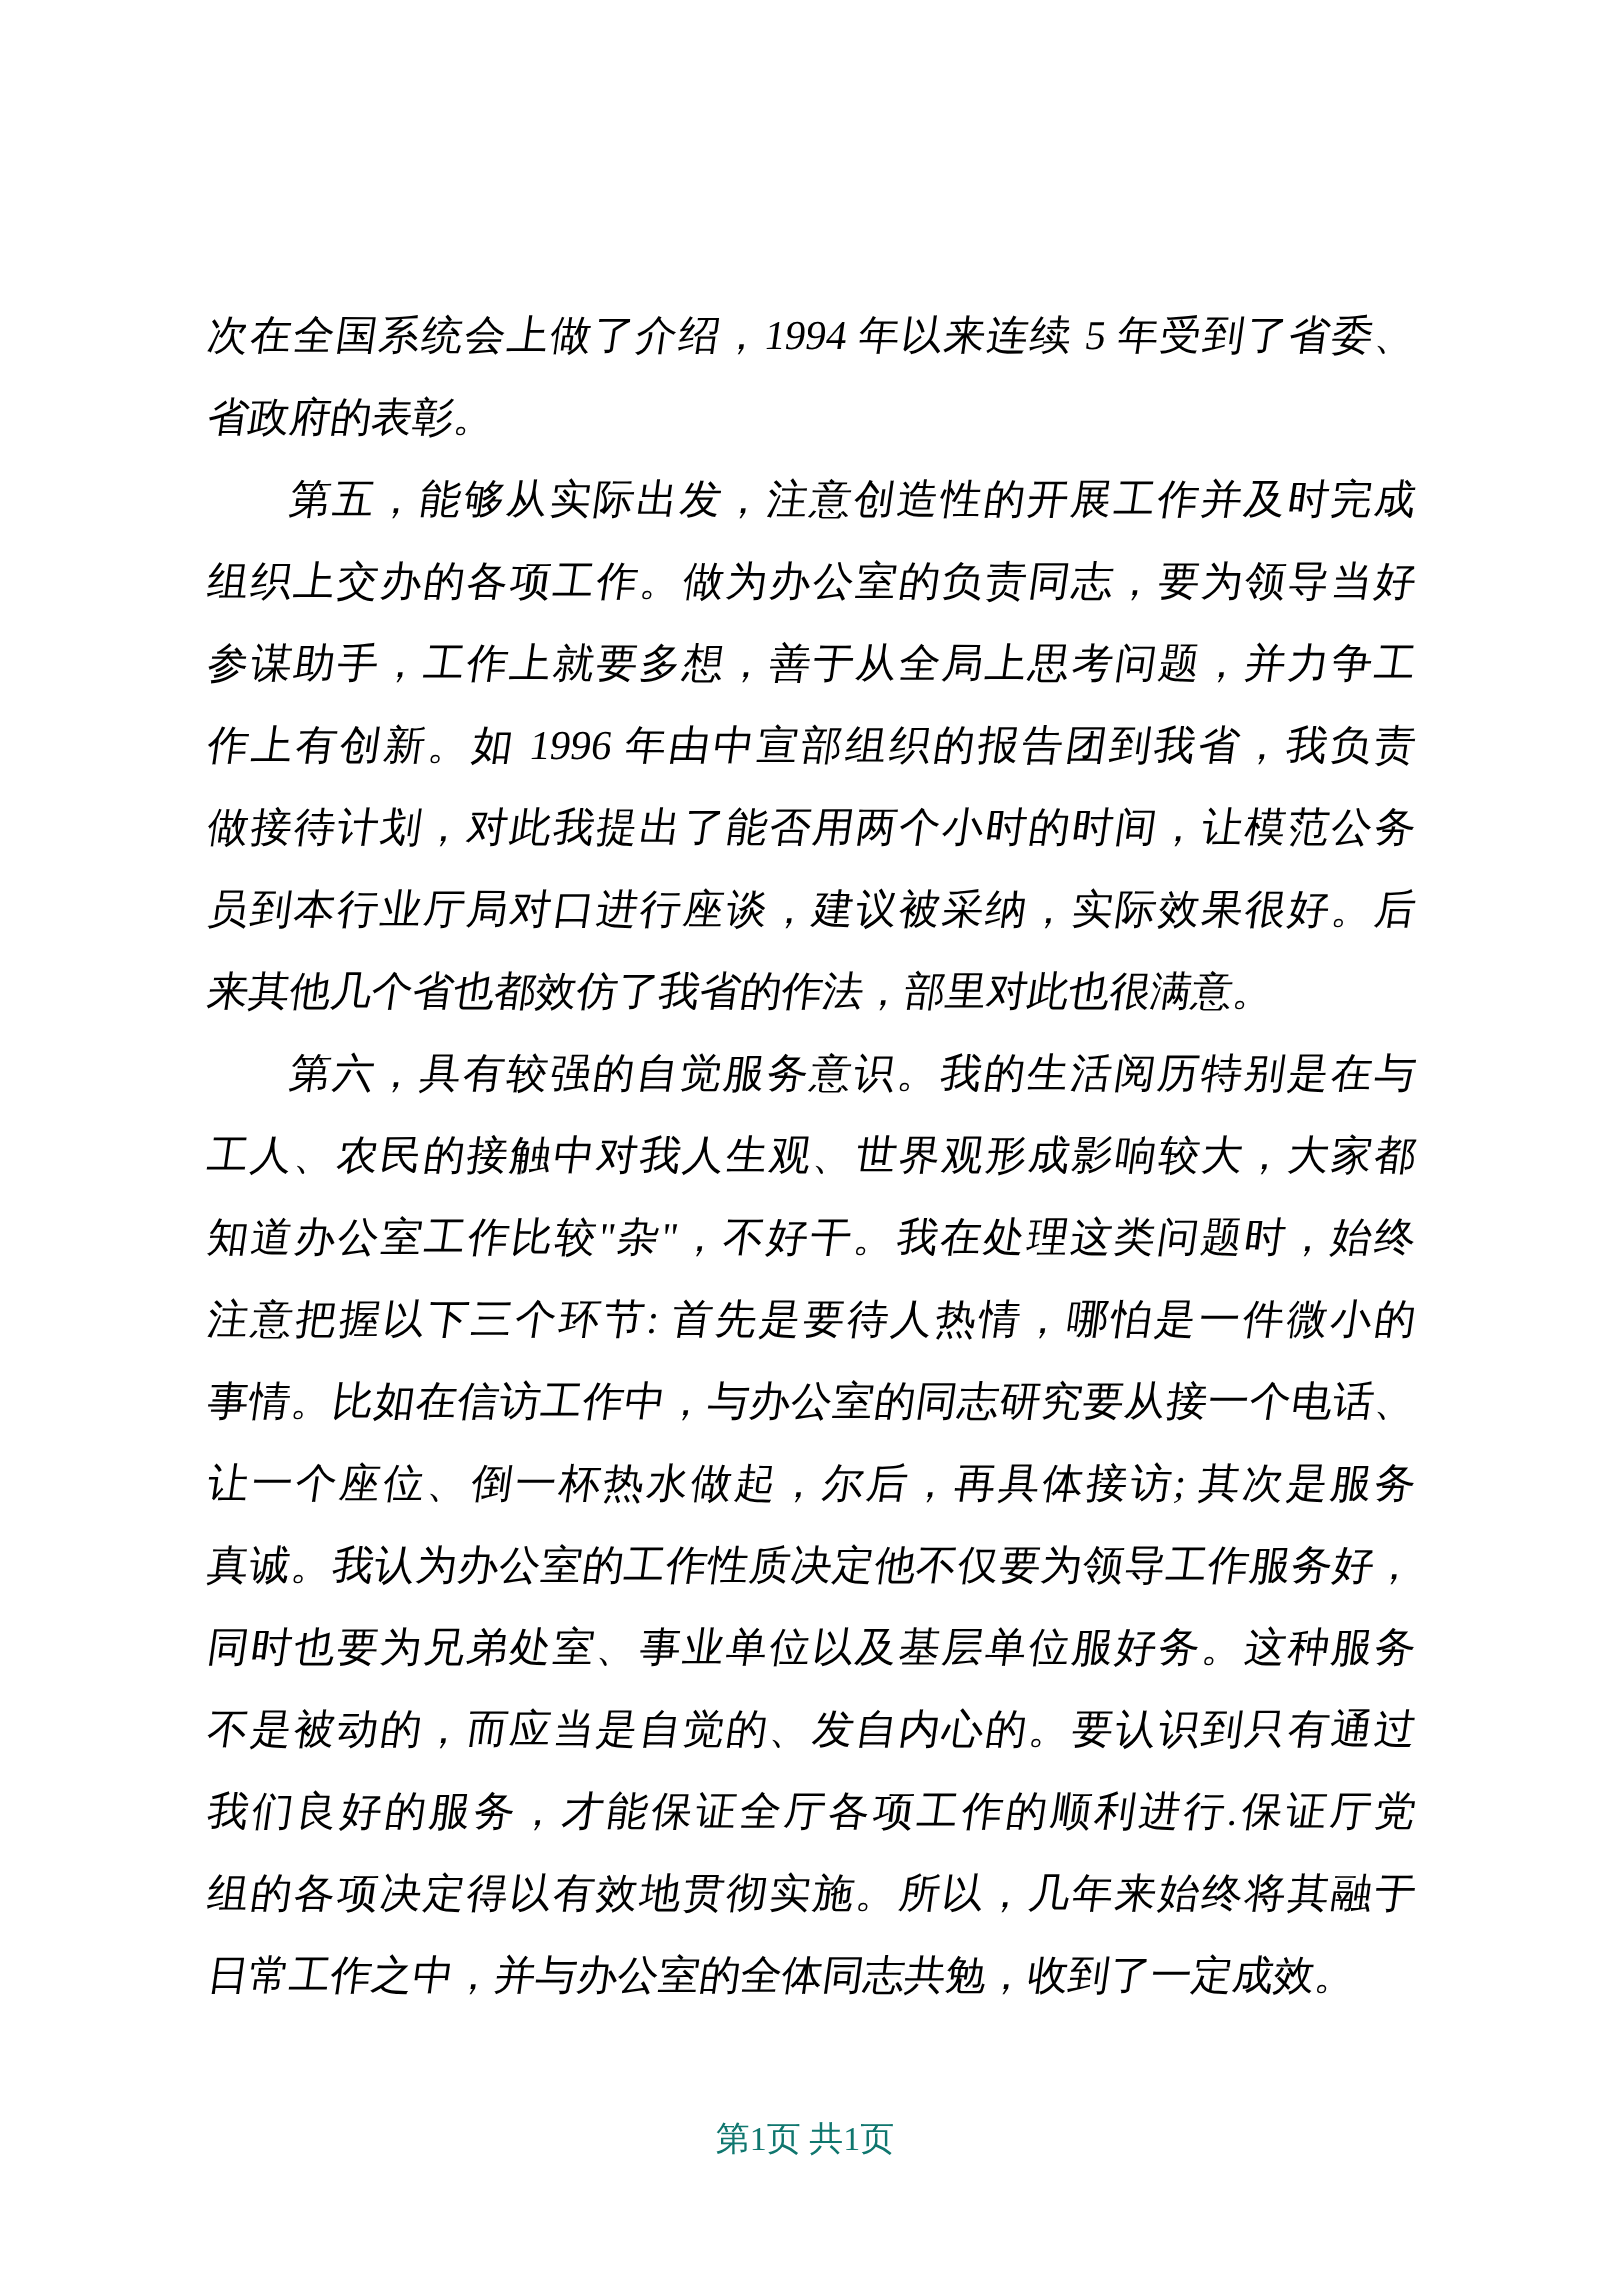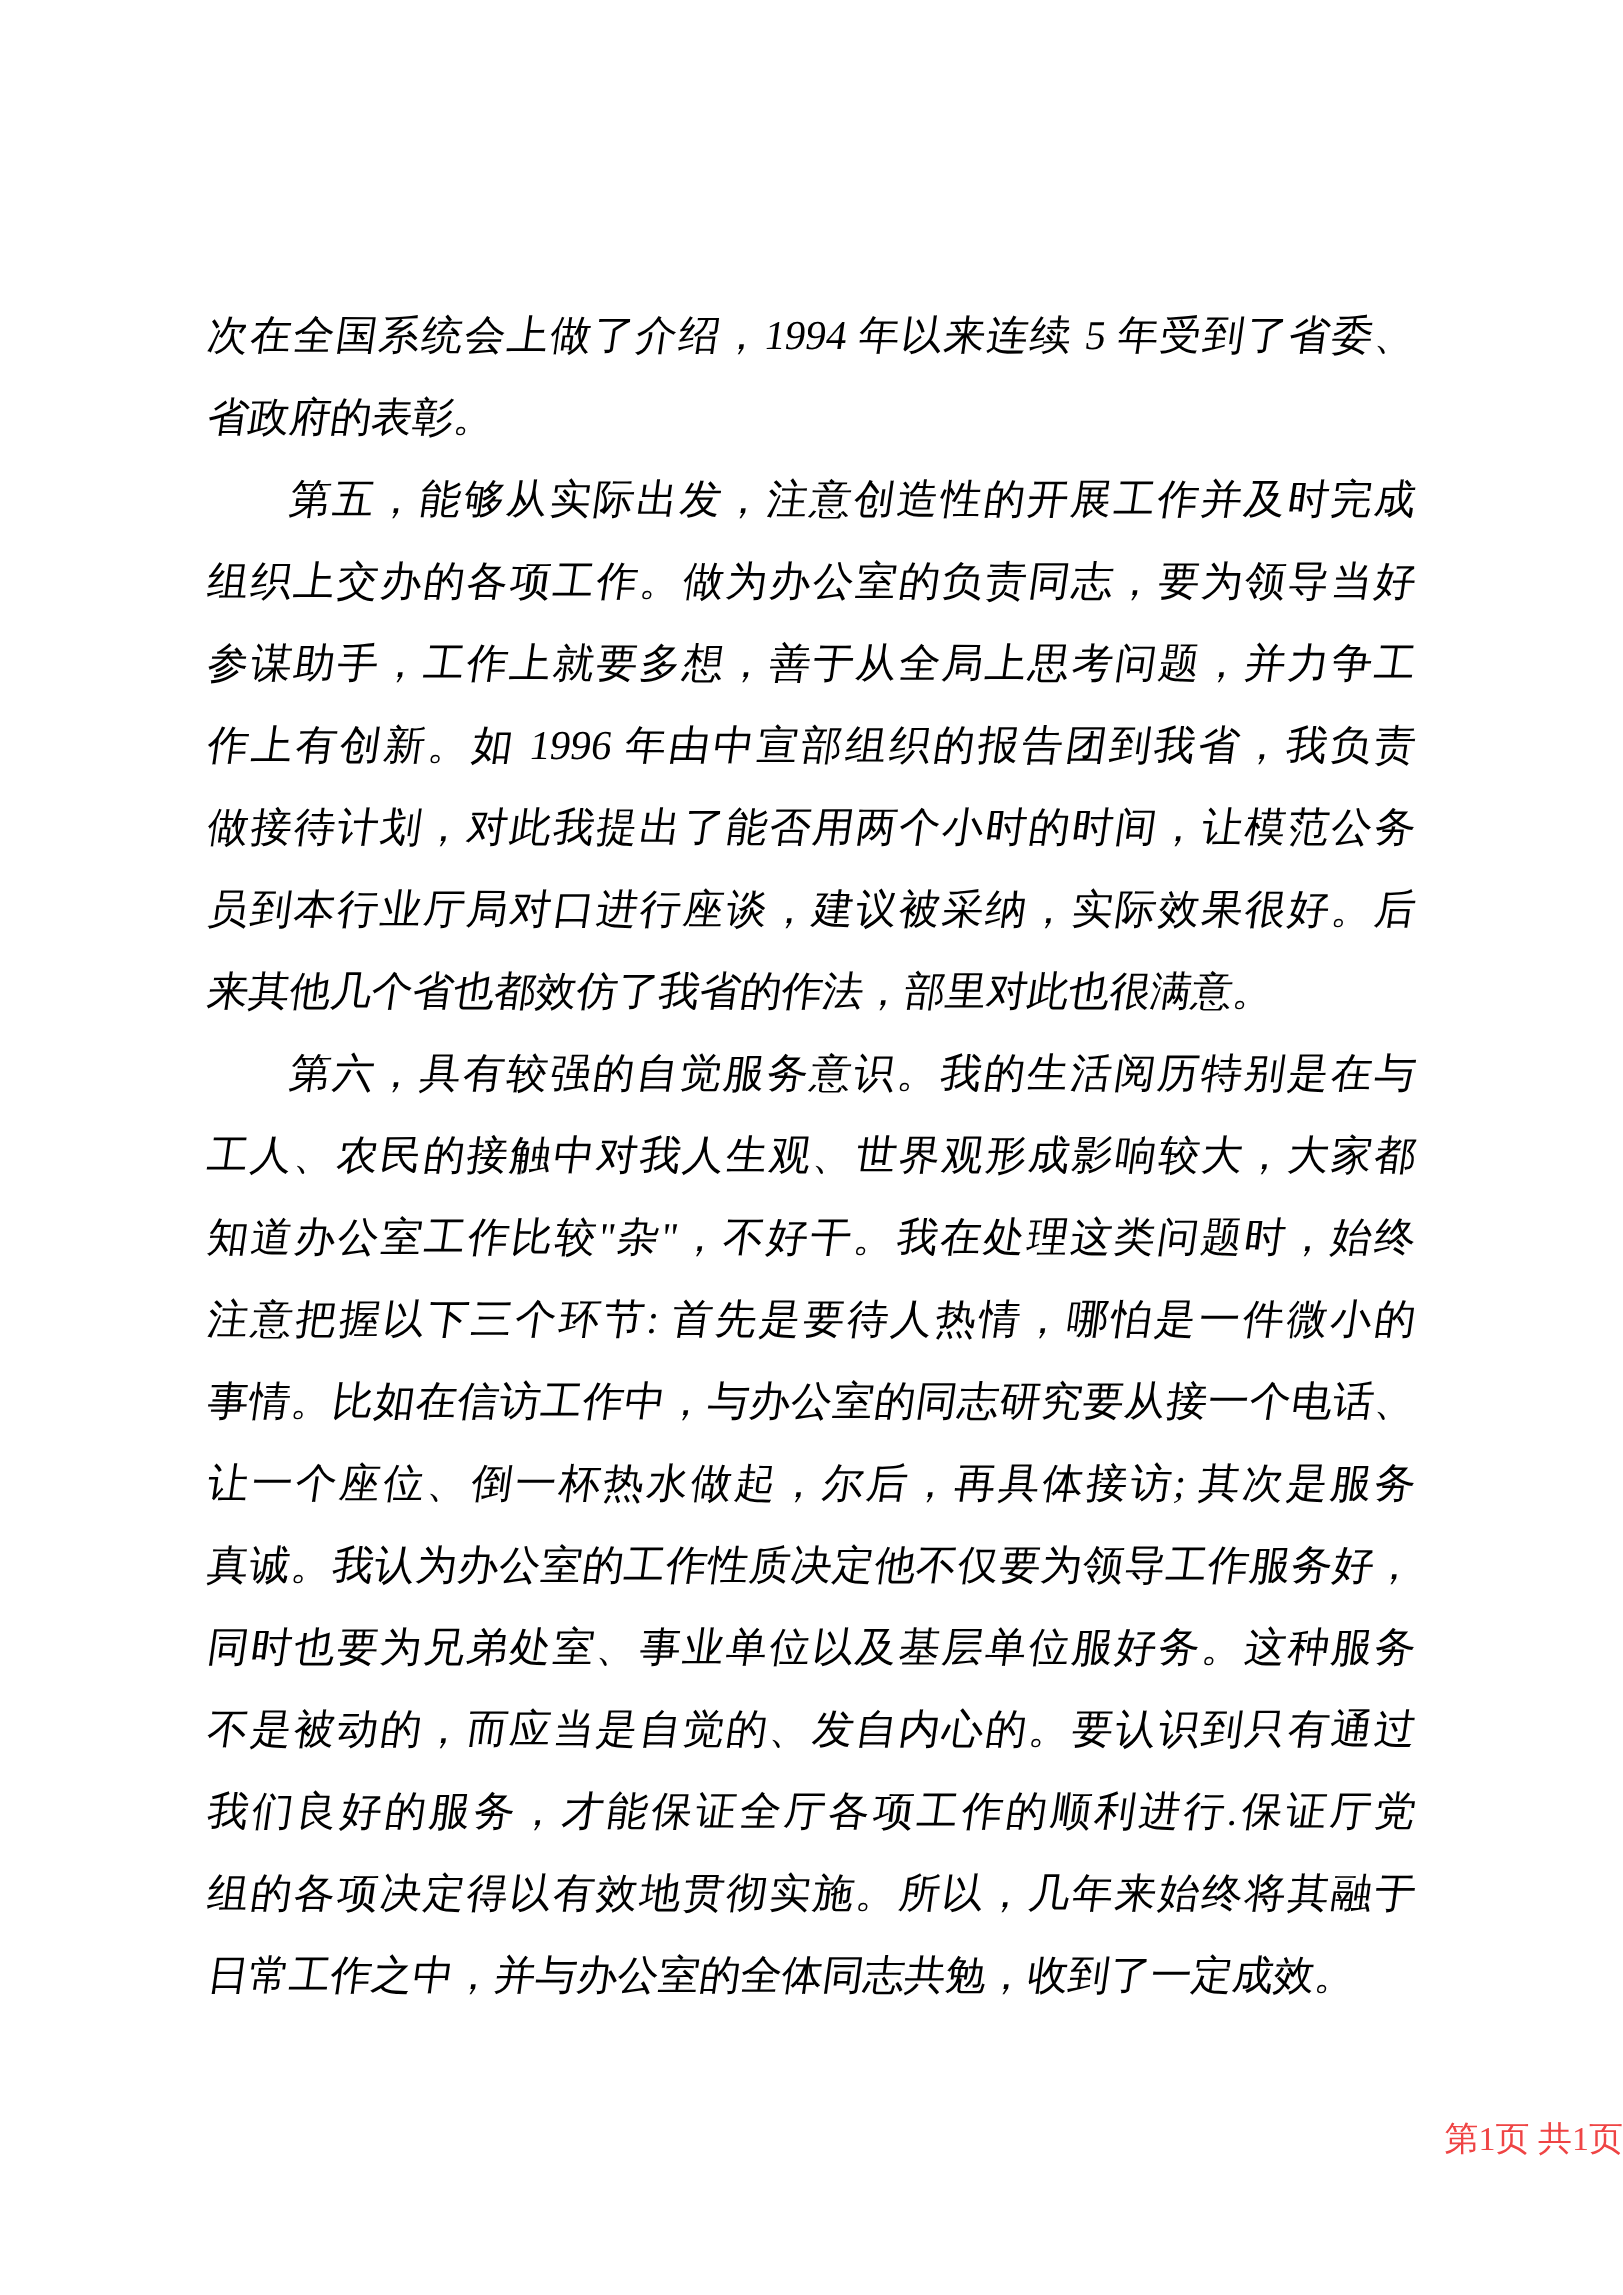--- a/index.html
+++ b/index.html
@@ -37,28 +37,28 @@
   }
   .line.indent {
     text-indent: 82px; 
   }
   .line.para-end {
     text-align-last: left; 
   }
   .footer {
     position: absolute;
     left: 0;
-    right: 0;
+    right: 13px;
     top: 2119px;
     height: 39px;
     line-height: 39px;
-    text-align: right;
+    text-align: center;
     font-size: 34px;
     font-family: "Liberation Serif", serif;
-    color: #ef4444;
+    color: #0f766e;
   }
 </style>
 </head>
 <body>
 
 <div class="page">
   <div class="text-body">
       <div class="line">次在全国系统会上做了介绍，1994 年以来连续 5 年受到了省委、</div>
       <div class="line para-end">省政府的表彰。</div>
       <div class="line indent">第五，能够从实际出发，注意创造性的开展工作并及时完成</div>

